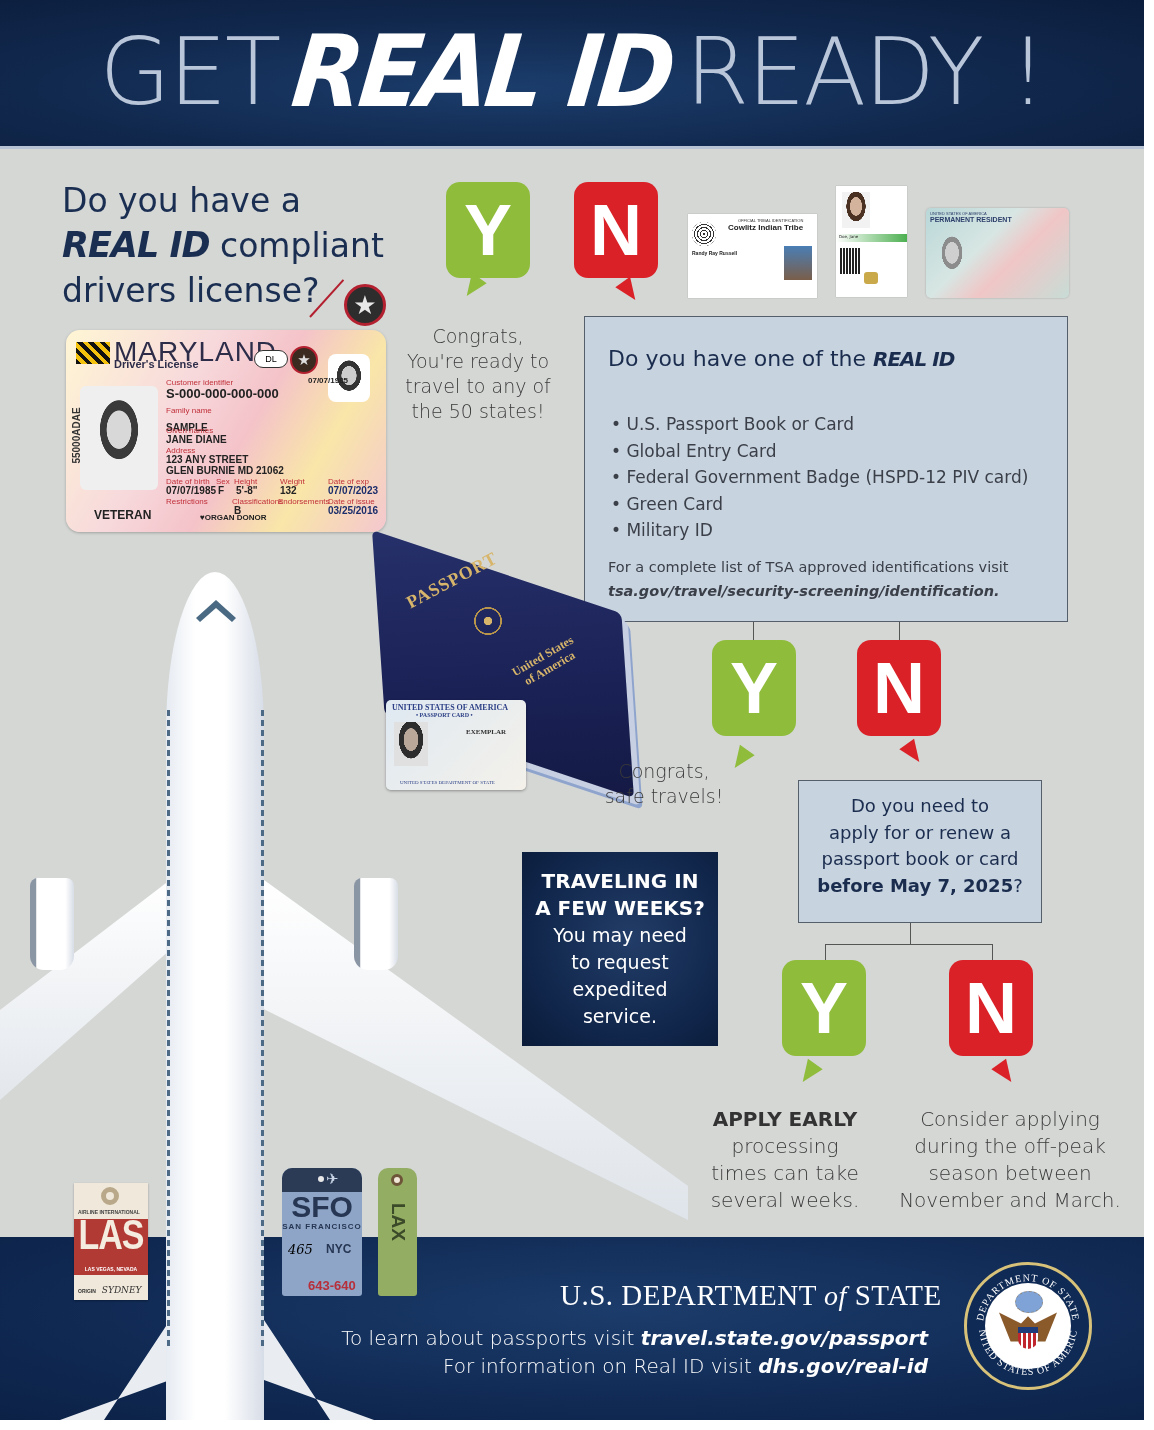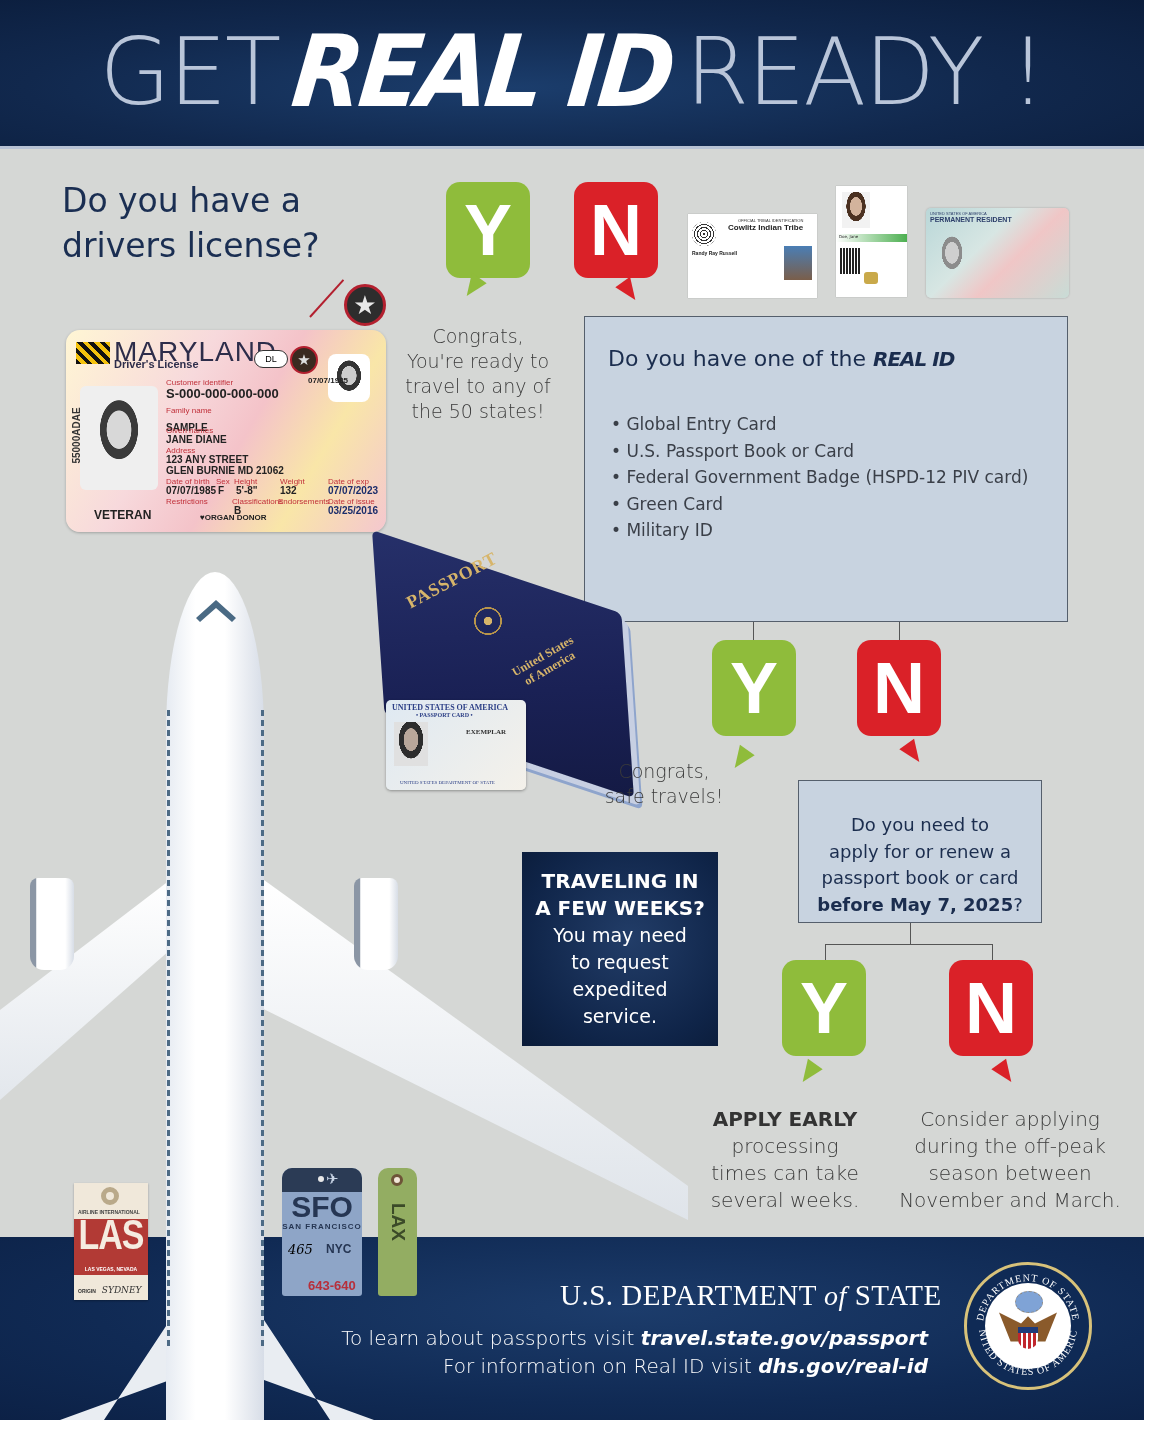--- a/index.html
+++ b/index.html
@@ -80,21 +80,21 @@
   .ppcard-t { left:6px; top:3px; font-size:8px; font-weight:bold; color:#2c3f86; }
   .ppcard-s { left:30px; top:12px; font-size:6px; font-weight:bold; color:#2c3f86; }
   .ppcard-photo { left:8px; top:22px; width:34px; height:44px; background:radial-gradient(ellipse at 50% 40%,#b9a79a 0 30%, #2d2d2d 31% 50%, #e0e0e0 51%); }
   .ppcard-ex { left:80px; top:28px; font-size:7px; color:#333;font-weight:bold; }
   .ppcard-b { left:14px; top:80px; font-size:5px; color:#2c3f86; }
 
   
   .line { position:absolute; background:#555; }
 
   
-  .q3box { left:798px; top:780px; width:244px; height:143px; background:#c8d3e0; border:1px solid #555f6c; box-sizing:border-box; text-align:center; font-size:18px; line-height:26.5px; color:#1b2d4e; padding-top:31px; }
+  .q3box { left:798px; top:780px; width:244px; height:143px; background:#c8d3e0; border:1px solid #555f6c; box-sizing:border-box; text-align:center; font-size:18px; line-height:26.5px; color:#1b2d4e; padding-top:12px; }
   .q3box .bold { font-weight:bold; }
 
   
   .travel { left:522px; top:852px; width:196px; height:194px; background:radial-gradient(ellipse at 55% 45%, #223d68 0%, #0f2448 70%, #0a1b38 100%); color:#fff; text-align:center; font-size:19px; line-height:27px; padding-top:16px; box-sizing:border-box; }
   .travel .bold { font-weight:bold; font-size:20px; }
 
   
   .plane-fuselage { left:166px; top:572px; width:98px; height:848px; border-radius:49px 49px 0 0 / 160px 160px 0 0;
     background:linear-gradient(90deg,#e6ebf2 0%, #ffffff 30%, #ffffff 60%, #d7dde7 100%); }
   .cockpit { left:186px; top:596px; width:60px; height:30px; }
@@ -163,20 +163,21 @@
   <div class="abs tail-fin-r"></div>
   <div class="abs plane-fuselage"></div>
   <svg class="abs cockpit" viewBox="0 0 60 30">
     <polygon points="10,22 30,4 50,22 46,26 30,12 14,26" fill="#4a6a84"></polygon>
   </svg>
   <div class="window-row" style="left:167px;"></div>
   <div class="window-row" style="left:261px;"></div>
 
   <div class="abs q1">
     <div>Do you have a</div>
+    <div><span class="realid">REAL ID</span> <span>compliant</span></div>
     <div>drivers license?</div>
   </div>
 
   <div class="abs license">
     <div class="abs lic-flag"></div>
     <div class="abs lic-state">MARYLAND</div>
     <div class="abs lic-type">Driver's License</div>
     <div class="abs lic-dl">DL</div>
     <div class="abs lic-star">★</div>
     <div class="abs lic-photo"></div>
@@ -244,26 +245,30 @@
     <div class="abs" style="left:4px;top:3px;font-size:4px;color:#2c3e6a;">UNITED STATES OF AMERICA</div>
     <div class="abs" style="left:4px;top:8px;font-size:7px;font-weight:bold;color:#2c3e6a;">PERMANENT RESIDENT</div>
     <div class="abs" style="left:10px;top:28px;width:32px;height:42px;background:radial-gradient(ellipse at 50% 40%,#cfcfcf 0 30%,#8c8c8c 31% 45%,transparent 46%);"></div>
   </div>
 
   <div class="abs altbox">
     <div class="abs alt-q">
       <span>Do you have one of the</span> <span class="realid">REAL ID</span><br>
     </div>
     <ul class="abs alt-list">
+      <li>U.S. Passport Book or Card</li>
       <li>Global Entry Card</li>
-      <li>U.S. Passport Book or Card</li>
       <li>Federal Government Badge (HSPD-12 PIV card)</li>
       <li>Green Card</li>
       <li>Military ID</li>
     </ul>
+    <div class="abs alt-note">
+      <div>For a complete list of TSA approved identifications visit</div>
+      <div class="alt-url">tsa.gov/travel/security-screening/identification.</div>
+    </div>
   </div>
 
   <div class="abs passport">
     <div class="abs pp-cover"></div>
     <div class="abs pp-title">PASSPORT</div>
     <div class="abs pp-eagle"></div>
     <div class="abs pp-country">
       <div>United States</div>
       <div>of America</div>
     </div>

